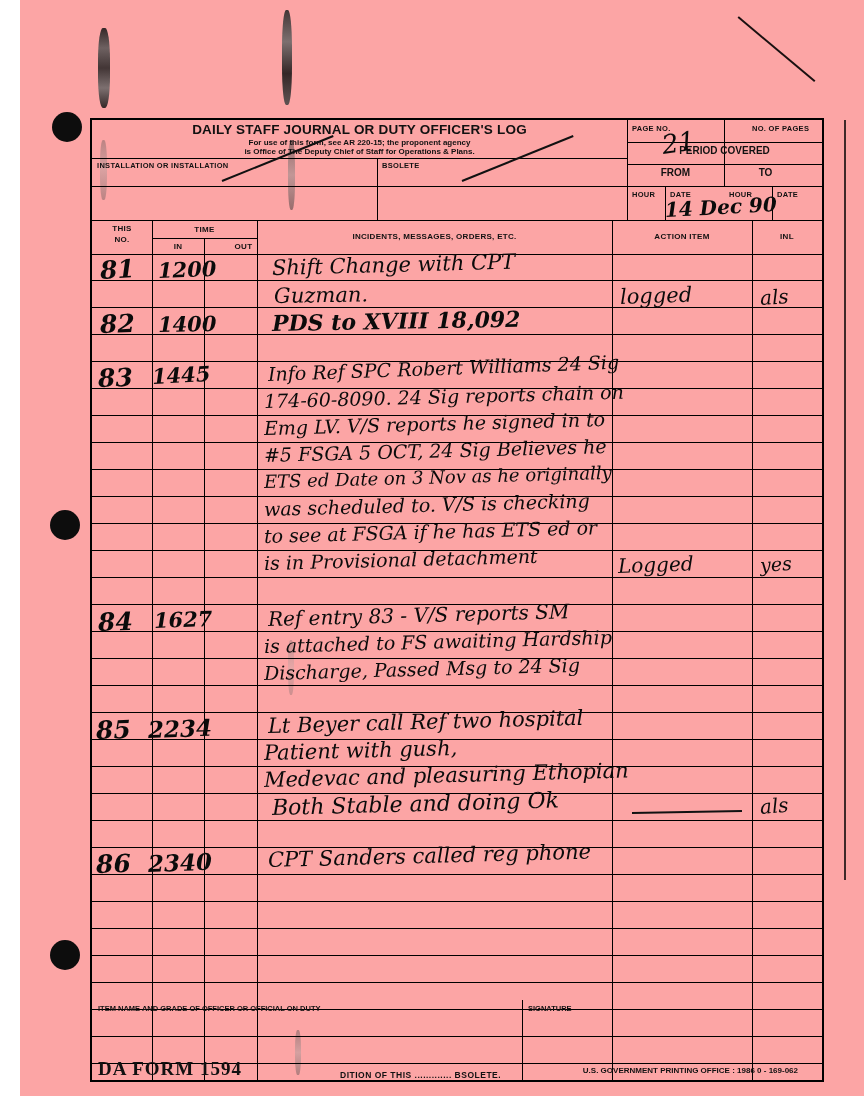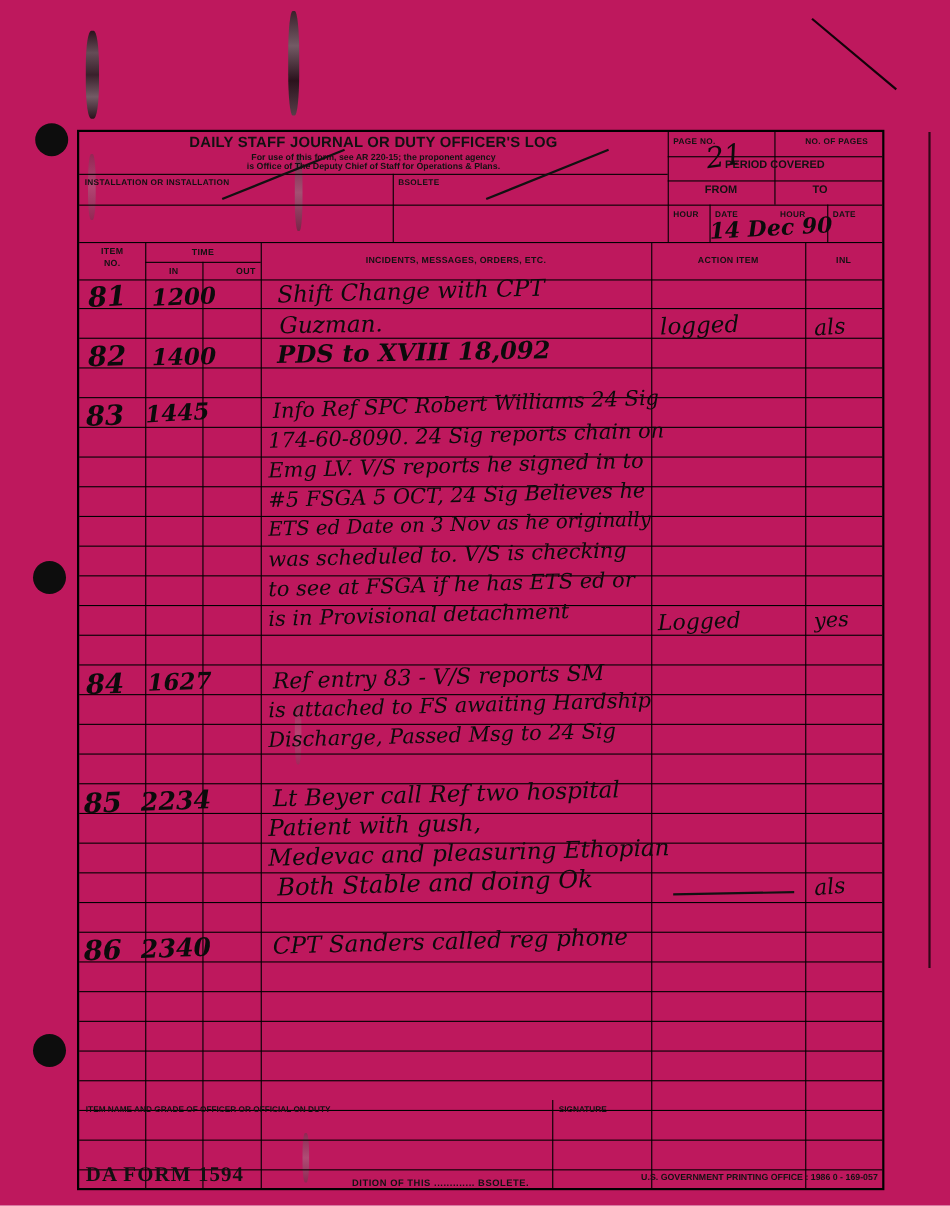--- a/index.html
+++ b/index.html
@@ -6,21 +6,22 @@
   body{
     width:864px;height:1096px;
     background:#ffffff;
     font-family:"Liberation Sans", sans-serif;
     color:#111;
     position:relative;
     overflow:hidden;
   }
   .page{
     position:absolute;inset:0;
-    background:#be185d;
+    background:#fca5a5;
+    margin-left:20px;
   }
 
   
   .hole{
     position:absolute;width:30px;height:30px;border-radius:50%;
     background:#0d0d0d;
   }
   .hole.h1{left:32px;top:112px;}
   .hole.h2{left:30px;top:510px;}
   .hole.h3{left:30px;top:940px;}
@@ -168,21 +169,21 @@
 
     <div class="grid-hdr"></div>
     <div class="hline" style="left:0;top:134px;width:730px;"></div>
     <div class="hline" style="left:60px;top:118px;width:105px;"></div>
     <div class="vline" style="left:60px;top:100px;height:860px;"></div>
     <div class="vline" style="left:112px;top:118px;height:842px;"></div>
     <div class="vline" style="left:165px;top:100px;height:860px;"></div>
     <div class="vline" style="left:520px;top:100px;height:860px;"></div>
     <div class="vline" style="left:660px;top:100px;height:860px;"></div>
 
-    <div class="colhdr" style="left:0;top:104px;width:60px;">ITEM</div>
+    <div class="colhdr" style="left:0;top:104px;width:60px;">THIS</div>
     <div class="colhdr" style="left:0;top:115px;width:60px;">NO.</div>
     <div class="colhdr" style="left:60px;top:105px;width:105px;">TIME</div>
     <div class="colhdr" style="left:60px;top:122px;width:52px;">IN</div>
     <div class="colhdr" style="left:112px;top:122px;width:53px;padding-left:13px;">OUT</div>
     <div class="colhdr" style="left:165px;top:112px;width:355px;">INCIDENTS, MESSAGES, ORDERS, ETC.</div>
     <div class="colhdr" style="left:520px;top:112px;width:140px;">ACTION ITEM</div>
     <div class="colhdr" style="left:660px;top:112px;width:70px;">INL</div>
 
     <div>
       <div class="hline" style="left:0;top:160px;width:730px;"></div>
@@ -261,15 +262,15 @@
     <div class="hw b" style="left:56px;top:730px;font-size:23px;transform:rotate(-2deg);">2340</div>
     <div class="hw" style="left:176px;top:728px;font-size:21px;transform:rotate(-1.5deg);">CPT Sanders called reg phone</div>
 
     <div class="vline" style="left:430px;top:880px;height:80px;"></div>
     <div class="footer-note" style="left:6px;top:884px;">ITEM NAME AND GRADE OF OFFICER OR OFFICIAL ON DUTY</div>
     <div class="footer-note" style="left:436px;top:884px;">SIGNATURE</div>
   </div>
 
   <div class="da-form">DA  FORM  1594</div>
   <div class="edition"><span>DITION OF THIS ............. BSOLETE.</span></div>
-  <div class="gpo">U.S. GOVERNMENT PRINTING OFFICE : 1986 0 - 169-057</div>
+  <div class="gpo">U.S. GOVERNMENT PRINTING OFFICE : 1986 0 - 169-062</div>
 
 </div>
 
 </body></html>

